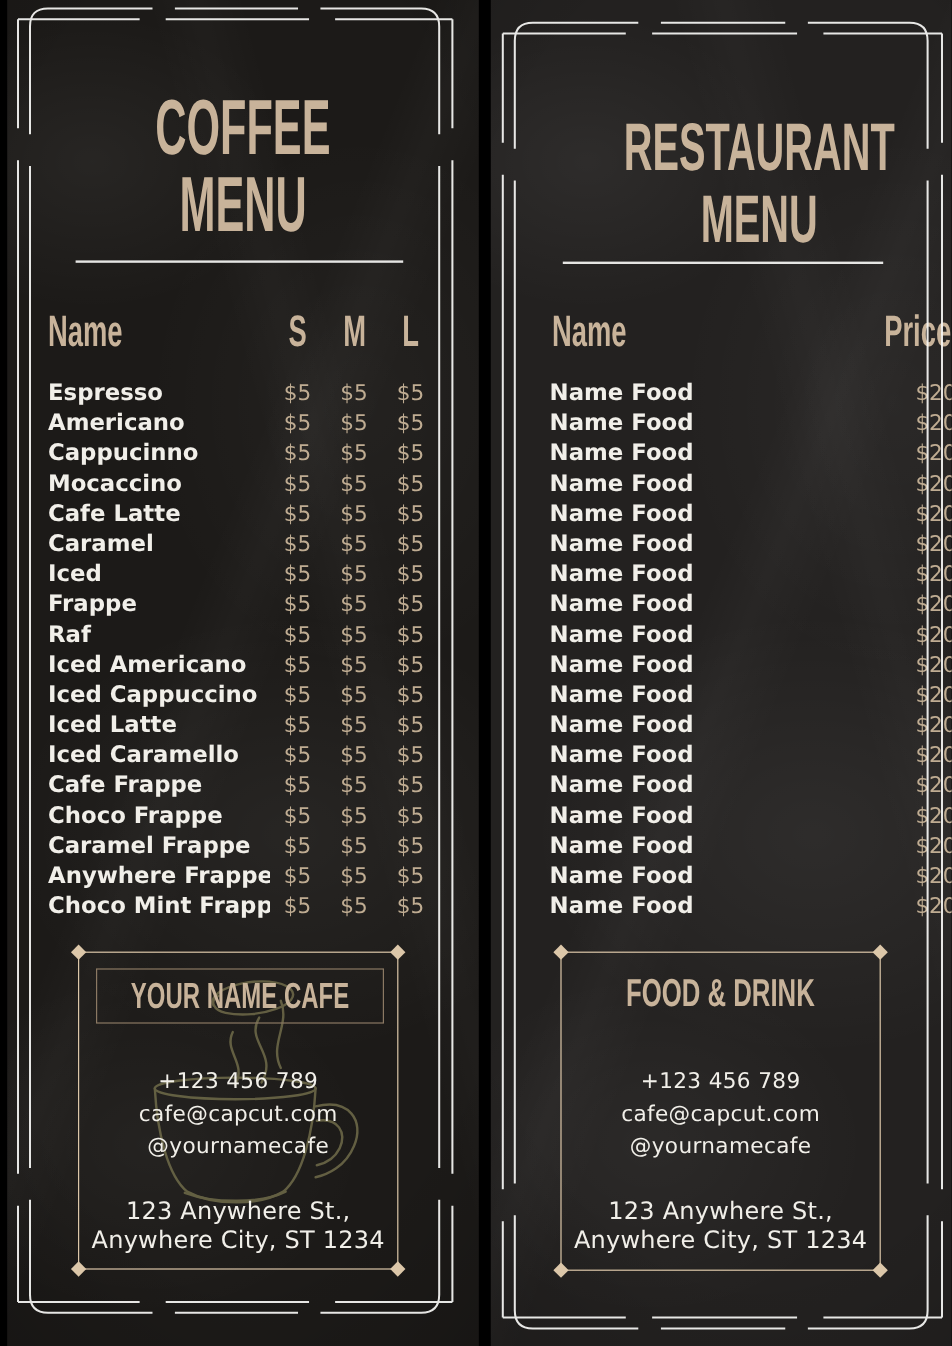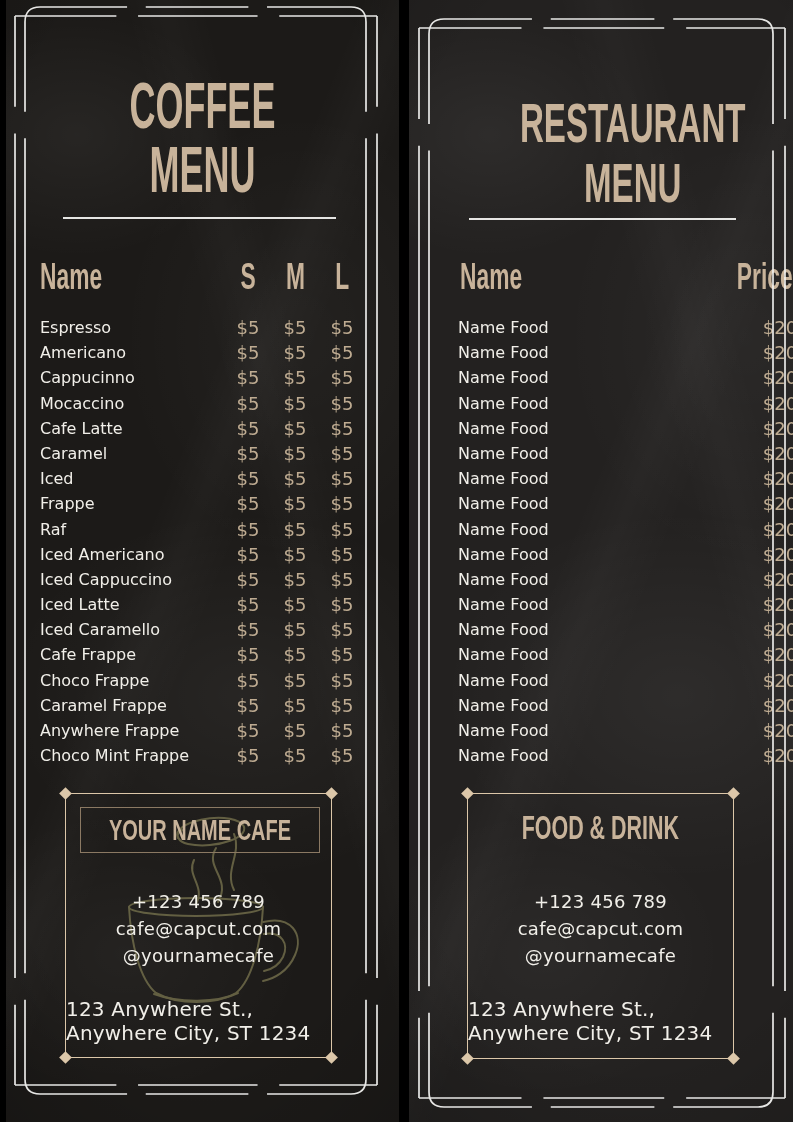--- a/index.html
+++ b/index.html
@@ -47,42 +47,42 @@
   .l-grid{display:grid;grid-template-columns:1fr 46px 48px 46px;padding:0 34px;}
   .l-grid .c{text-align:center;}
   .head .hd span{display:inline-block;transform:scale(.76,1.22);transform-origin:center;
     font-size:30px;line-height:42px;white-space:nowrap;}
   .head .name-col span{transform-origin:left center;}
   .r-head{display:grid;grid-template-columns:1fr auto;padding:0 56px 0 51px;}
 
   
   .list{position:absolute;top:315px;left:0;right:0;z-index:2;}
   .row{height:25.2px;line-height:25.2px;}
-  .iname{color:var(--white);font-size:16px;white-space:nowrap;overflow:hidden;}
+  .iname{color:var(--white);font-size:19px;white-space:nowrap;overflow:hidden;font-weight:bold;}
   .pr{color:var(--price);font-size:18px;text-align:center;}
   .r-grid{display:grid;grid-template-columns:1fr 66px;padding:0 44px 0 49px;gap:11px;}
 
   
   .fbox{position:absolute;top:793px;width:265px;z-index:2;border:1.5px solid var(--boxborder);}
   #panel-left .fbox{left:59px;height:263px;}
   #panel-right .fbox{left:58px;height:264px;}
   .diamond{position:absolute;width:9px;height:9px;background:var(--boxborder);
     transform:rotate(45deg);z-index:4;}
   .d-tl{top:-5px;left:-5px;} .d-tr{top:-5px;right:-5px;}
   .d-bl{bottom:-5px;left:-5px;} .d-br{bottom:-5px;right:-5px;}
   .subbox{position:absolute;left:14px;top:13px;width:238px;height:44px;
     border:1px solid var(--subbox);display:flex;align-items:center;justify-content:center;z-index:2;}
   .bizname{color:var(--tan);font-family:"Liberation Sans",sans-serif;font-weight:bold;
     display:inline-block;white-space:nowrap;z-index:2;}
   .subbox .bizname{font-size:27px;transform:scale(.74,1.12);}
   .fd-title{position:absolute;left:0;right:0;top:18px;text-align:center;z-index:2;}
   .fd-title .bizname{font-size:29px;transform:scale(.74,1.12);}
   .contact{position:absolute;left:0;right:0;top:94px;text-align:center;z-index:2;
     color:var(--white);font-size:18px;line-height:27px;letter-spacing:.3px;}
-  .address{position:absolute;left:0;right:0;top:203px;text-align:left;z-index:2;
+  .address{position:absolute;left:0;right:0;top:203px;text-align:center;z-index:2;
     color:var(--white);font-size:20px;line-height:24px;letter-spacing:.2px;}
   .cup{position:absolute;inset:0;z-index:1;}
 </style>
 </head>
 <body>
 
 <div class="edge"></div>
 <div class="seam"></div>
 
 <div class="panel" id="panel-left">

